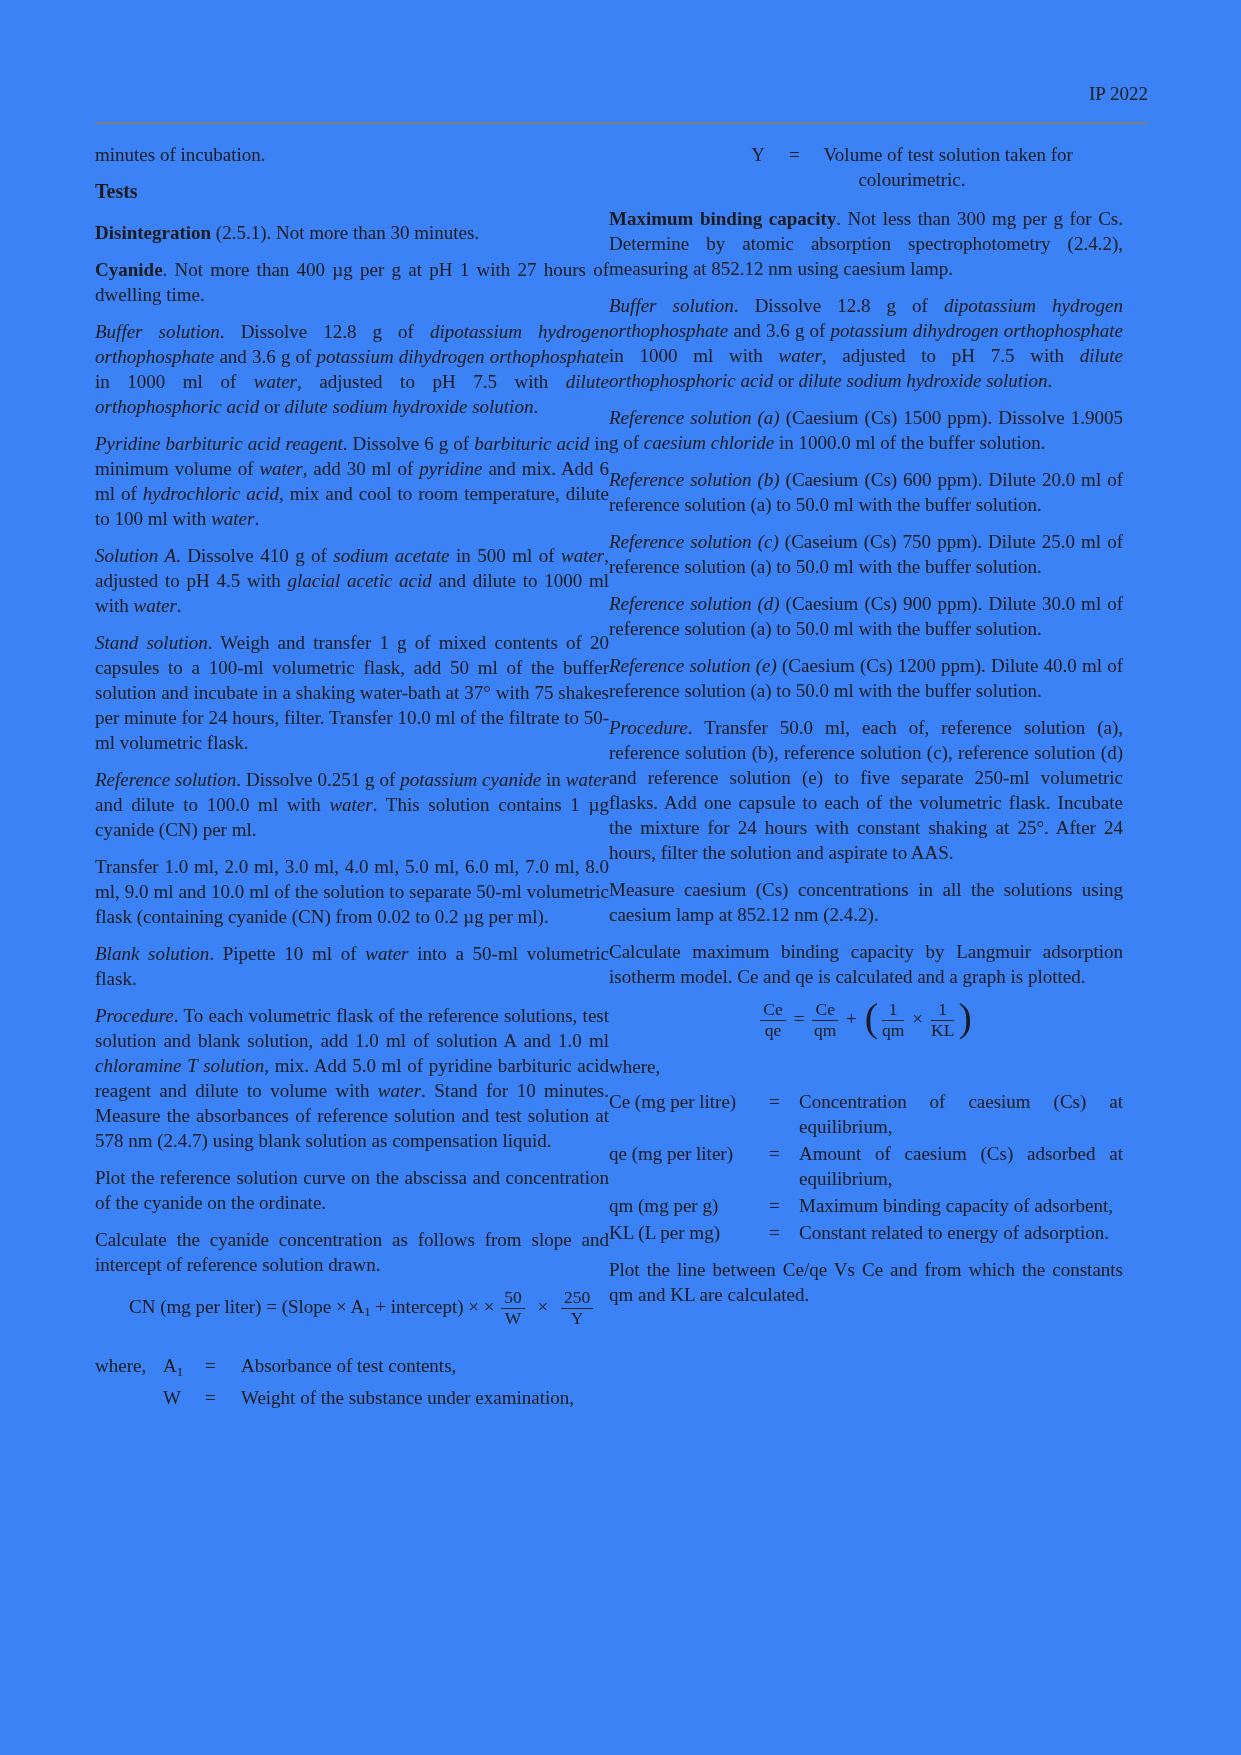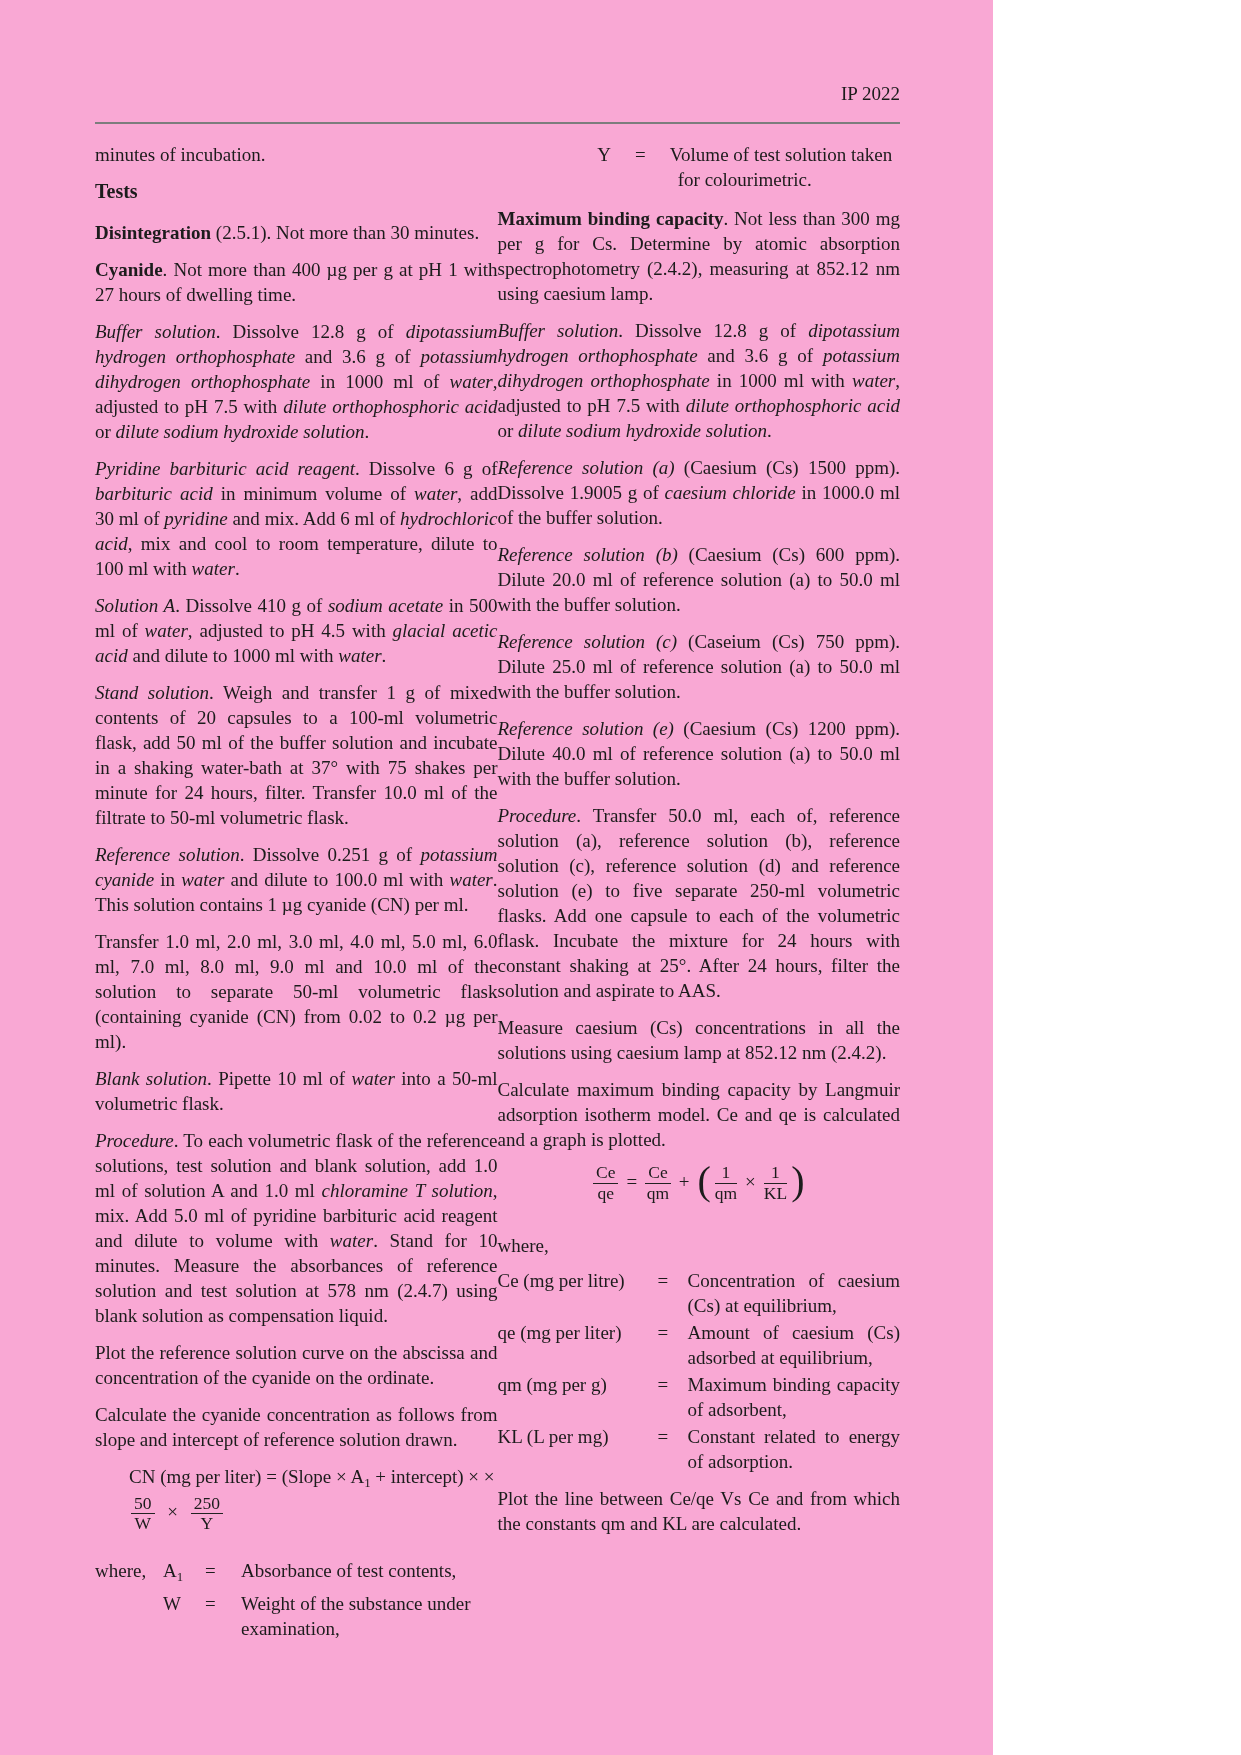--- a/index.html
+++ b/index.html
@@ -1,21 +1,21 @@
 <!DOCTYPE html>
 <html><head>
 <meta charset="utf-8">
 <style>
   * { margin: 0; padding: 0; box-sizing: border-box; }
   html, body { background: #ffffff; }
   .page {
     position: relative;
-    width: 993px;
+    width: 1241px;
     height: 1755px;
-    background: #f9a8d4;
+    background: #3b82f6;
     overflow: hidden;
     font-family: "Liberation Serif", "DejaVu Serif", serif;
     color: #1c1c1c;
   }
   .header {
     margin: 82px 93px 0 95px;
     text-align: right;
     font-size: 19px;
     line-height: 24px;
   }
@@ -56,21 +56,21 @@
   .frac .num { display: block; border-bottom: 1.6px solid #222; padding: 0 3px 1px 3px; }
   .frac .den { display: block; padding-top: 1px; }
   .formula-cn {
     text-align: left;
     padding-left: 34px;
     margin: 4px 0 25px 0;
     font-family: Liberation Serif, serif;
   }
   .formula-langmuir {
     text-align: center;
-    margin: 8px 0 30px 0;
+    margin: 8px 0 14px 0;
   }
   .bigparen {
     font-size: 40px;
     font-weight: 400;
     vertical-align: middle;
     line-height: 0;
     position: relative;
     top: -2px;
     padding: 0 2px;
   }
@@ -147,20 +147,21 @@
 
     <div class="col">
       <div class="where-y">
         <span class="ysym">Y</span><span class="yeq">=</span><span>Volume of test solution taken for colourimetric.</span>
       </div>
       <p class="para"><span class="b">Maximum binding capacity</span><span>. Not less than 300 mg per g for Cs. Determine by atomic absorption spectrophotometry (2.4.2), measuring at 852.12 nm using caesium lamp.</span></p>
       <p class="para"><span class="i">Buffer solution</span><span>. Dissolve 12.8 g of </span><span class="i">dipotassium hydrogen orthophosphate</span><span> and 3.6 g of </span><span class="i">potassium dihydrogen orthophosphate</span><span> in 1000 ml with </span><span class="i">water</span><span>, adjusted to pH 7.5 with </span><span class="i">dilute orthophosphoric acid</span><span> or </span><span class="i">dilute sodium hydroxide solution</span><span>.</span></p>
       <p class="para"><span class="i">Reference solution (a)</span><span> (Caesium (Cs) 1500 ppm). Dissolve 1.9005 g of </span><span class="i">caesium chloride</span><span> in 1000.0 ml of the buffer solution.</span></p>
       <p class="para"><span class="i">Reference solution (b)</span><span> (Caesium (Cs) 600 ppm). Dilute 20.0 ml of reference solution (a) to 50.0 ml with the buffer solution.</span></p>
       <p class="para"><span class="i">Reference solution (c)</span><span> (Caseium (Cs) 750 ppm). Dilute 25.0 ml of reference solution (a) to 50.0 ml with the buffer solution.</span></p>
+      <p class="para"><span class="i">Reference solution (d)</span><span> (Caesium (Cs) 900 ppm). Dilute 30.0 ml of reference solution (a) to 50.0 ml with the buffer solution.</span></p>
       <p class="para"><span class="i">Reference solution (e)</span><span> (Caesium (Cs) 1200 ppm). Dilute 40.0 ml of reference solution (a) to 50.0 ml with the buffer solution.</span></p>
       <p class="para"><span class="i">Procedure</span><span>. Transfer 50.0 ml, each of, reference solution (a), reference solution (b), reference solution (c), reference solution (d) and reference solution (e) to five separate 250-ml volumetric flasks. Add one capsule to each of the volumetric flask. Incubate the mixture for 24 hours with constant shaking at 25°. After 24 hours, filter the solution and aspirate to AAS.</span></p>
       <p class="para"><span>Measure caesium (Cs) concentrations in all the solutions using caesium lamp at 852.12 nm (2.4.2).</span></p>
       <p class="para"><span>Calculate maximum binding capacity by Langmuir adsorption isotherm model. Ce and qe is calculated and a graph is plotted.</span></p>
 
       <div class="formula formula-langmuir">
         <span class="frac"><span class="num">Ce</span><span class="den">qe</span></span><span class="op">=</span><span class="frac"><span class="num">Ce</span><span class="den">qm</span></span><span class="op">+</span><span class="bigparen">(</span><span class="frac"><span class="num">1</span><span class="den">qm</span></span><span class="op">×</span><span class="frac"><span class="num">1</span><span class="den">KL</span></span><span class="bigparen">)</span>
       </div>
 
       <p class="where-label">where,</p>

